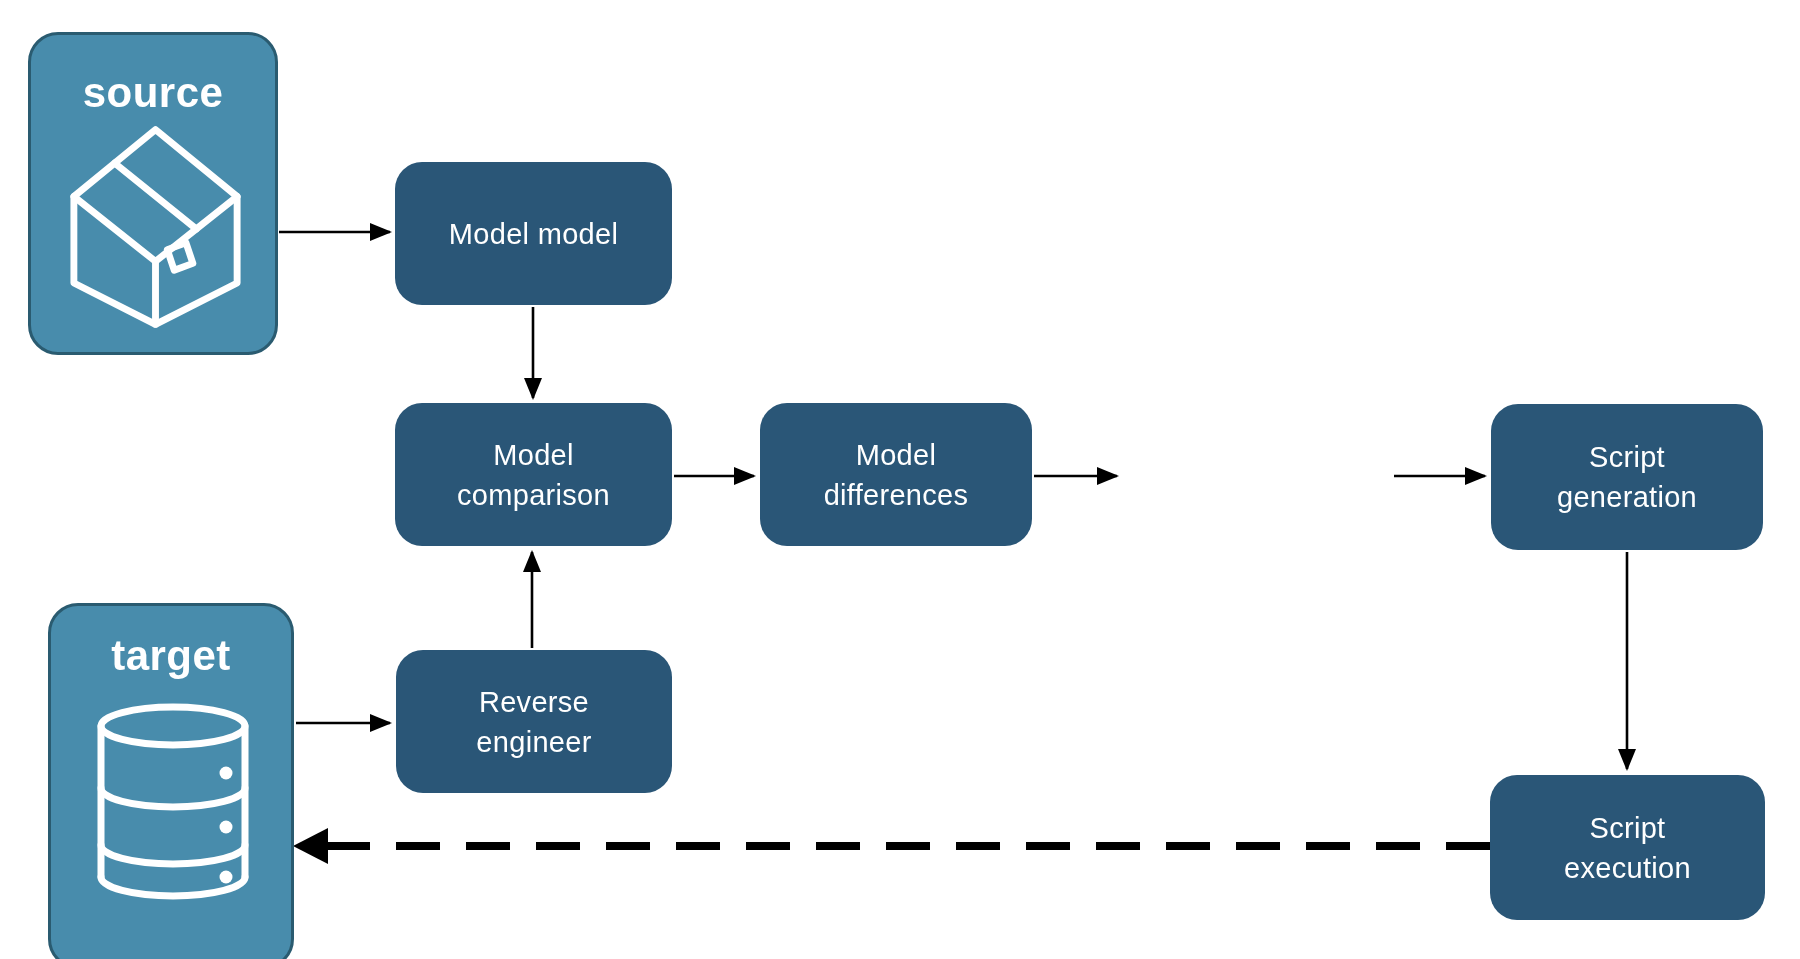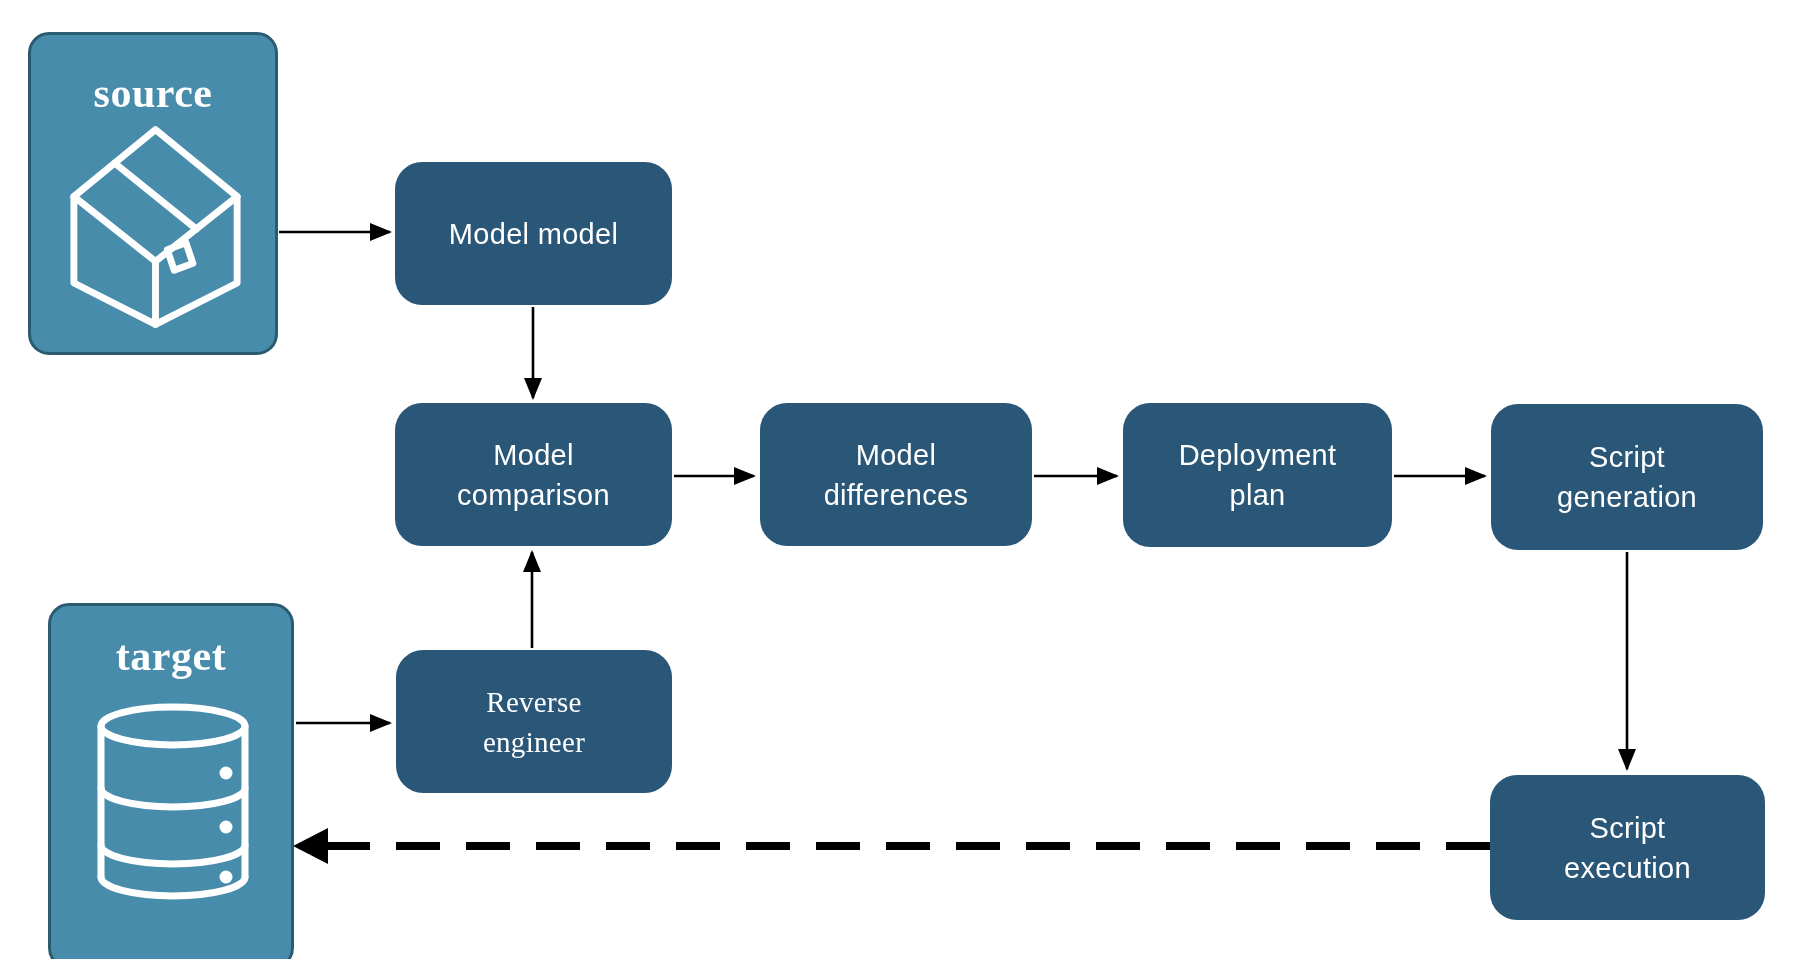--- a/index.html
+++ b/index.html
@@ -46,31 +46,30 @@
     line-height: 40px;
     text-align: center;
     white-space: pre-line;
     letter-spacing: 0.3px;
   }
   .n-load-model        { left: 395px;  top: 162px; width: 277px; height: 143px; }
   .n-model-comparison  { left: 395px;  top: 403px; width: 277px; height: 143px; }
   .n-model-differences { left: 760px;  top: 403px; width: 272px; height: 143px; }
   .n-deployment-plan   { left: 1123px; top: 403px; width: 269px; height: 144px; }
   .n-script-generation { left: 1491px; top: 404px; width: 272px; height: 146px; }
-  .n-reverse-engineer  { left: 396px;  top: 650px; width: 276px; height: 143px; font-family: Liberation Serif, serif; }
+  .n-reverse-engineer  { left: 396px;  top: 650px; width: 276px; height: 143px; }
   .n-script-execution  { left: 1490px; top: 775px; width: 275px; height: 145px; }
 
   
   .container-box {
     position: absolute;
     background: var(--container-fill, #488CAC);
     border: 3px solid var(--container-border, #2A5B70);
-    border-radius: 21px;
+    border-radius: 30px;
     box-sizing: border-box;
-    font-family: Liberation Serif, serif;
   }
   .c-source { left: 28px; top: 32px;  width: 250px; height: 323px; }
   .c-target { left: 48px; top: 603px; width: 246px; height: 366px; }
   .container-title {
     color: var(--container-text, #ffffff);
     font-size: 42px;
     font-weight: bold;
     text-align: center;
     letter-spacing: 0.5px;
   }
@@ -150,24 +149,20 @@
     <span class="node-label">Model model</span>
   </div>
   <div class="node n-model-comparison">
     <span class="node-label">Model
 comparison</span>
   </div>
   <div class="node n-model-differences">
     <span class="node-label">Model
 differences</span>
   </div>
-  <div class="node n-deployment-plan">
-    <span class="node-label">Deployment
-plan</span>
-  </div>
   <div class="node n-script-generation">
     <span class="node-label">Script
 generation</span>
   </div>
   <div class="node n-reverse-engineer">
     <span class="node-label">Reverse
 engineer</span>
   </div>
   <div class="node n-script-execution">
     <span class="node-label">Script

